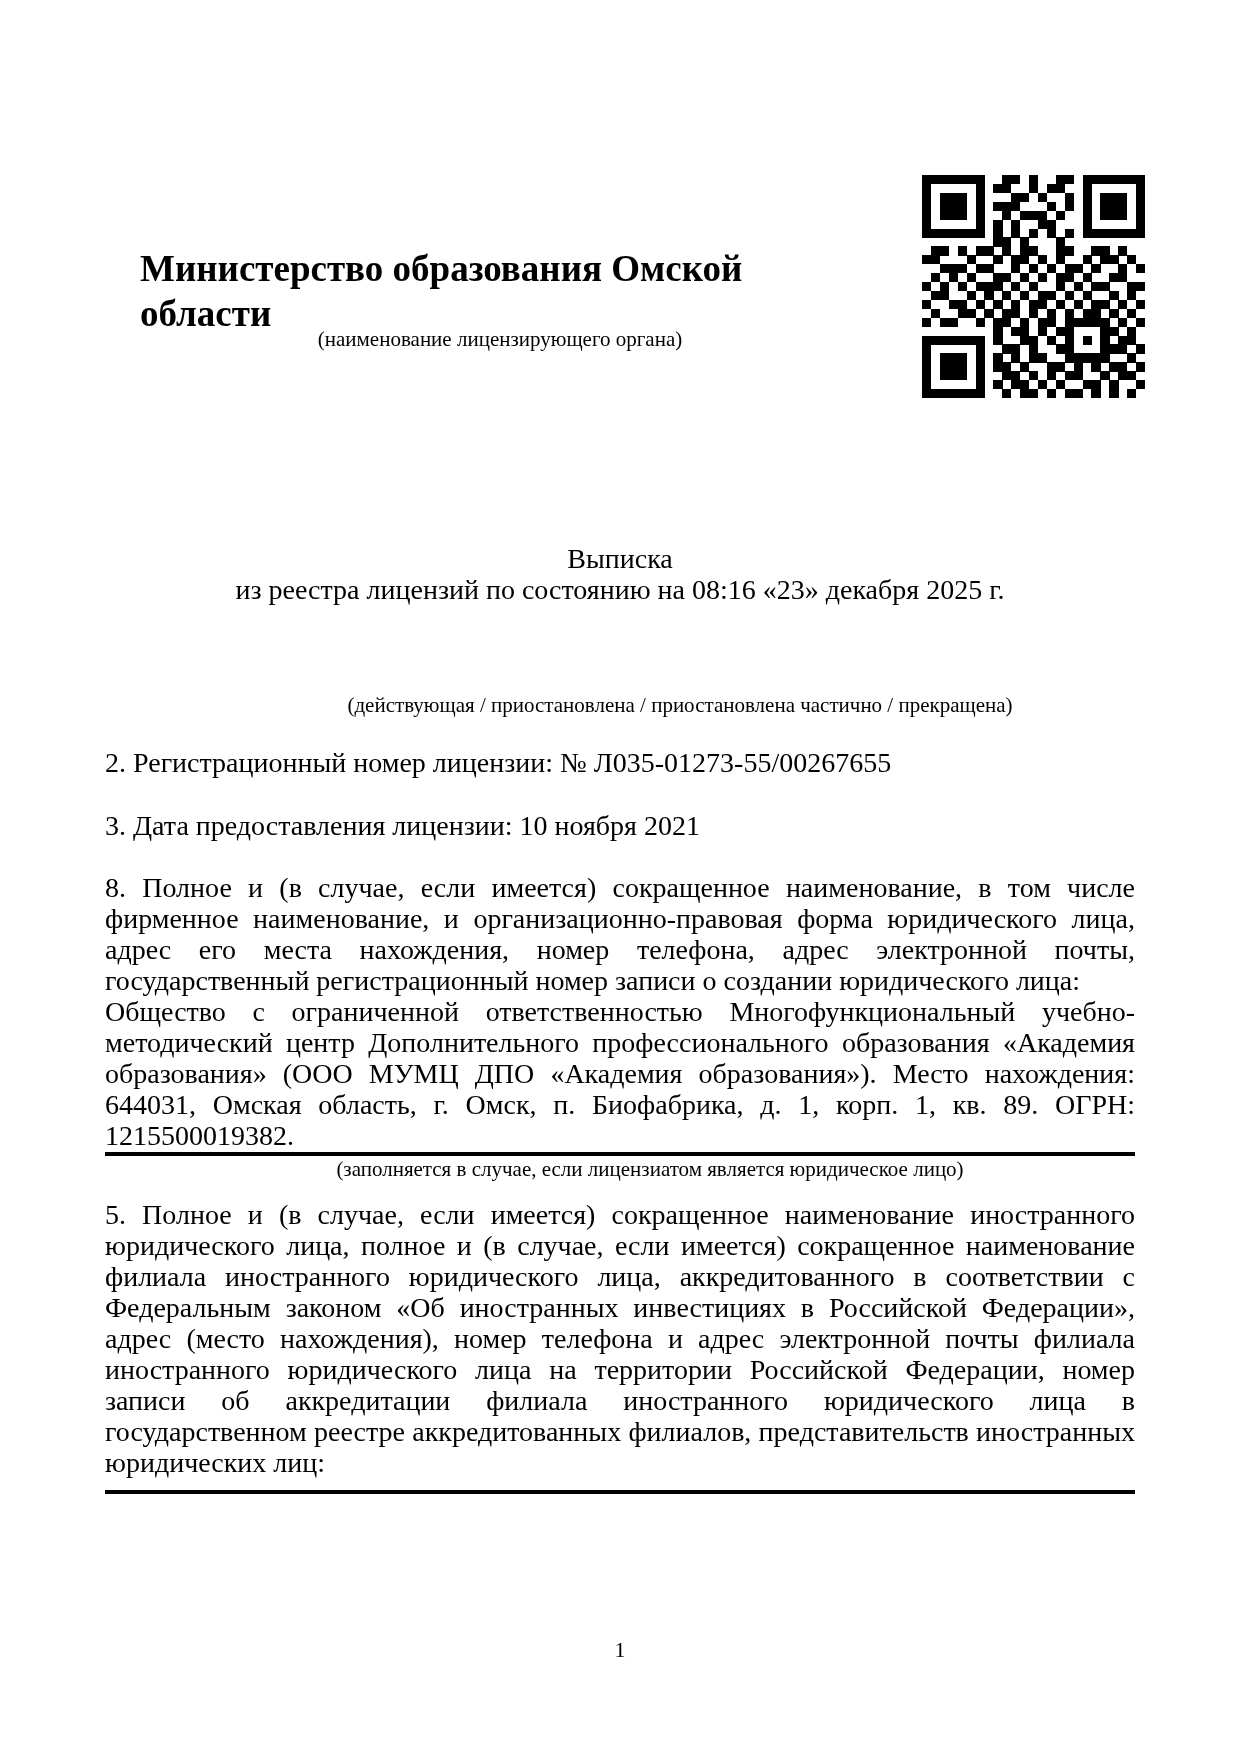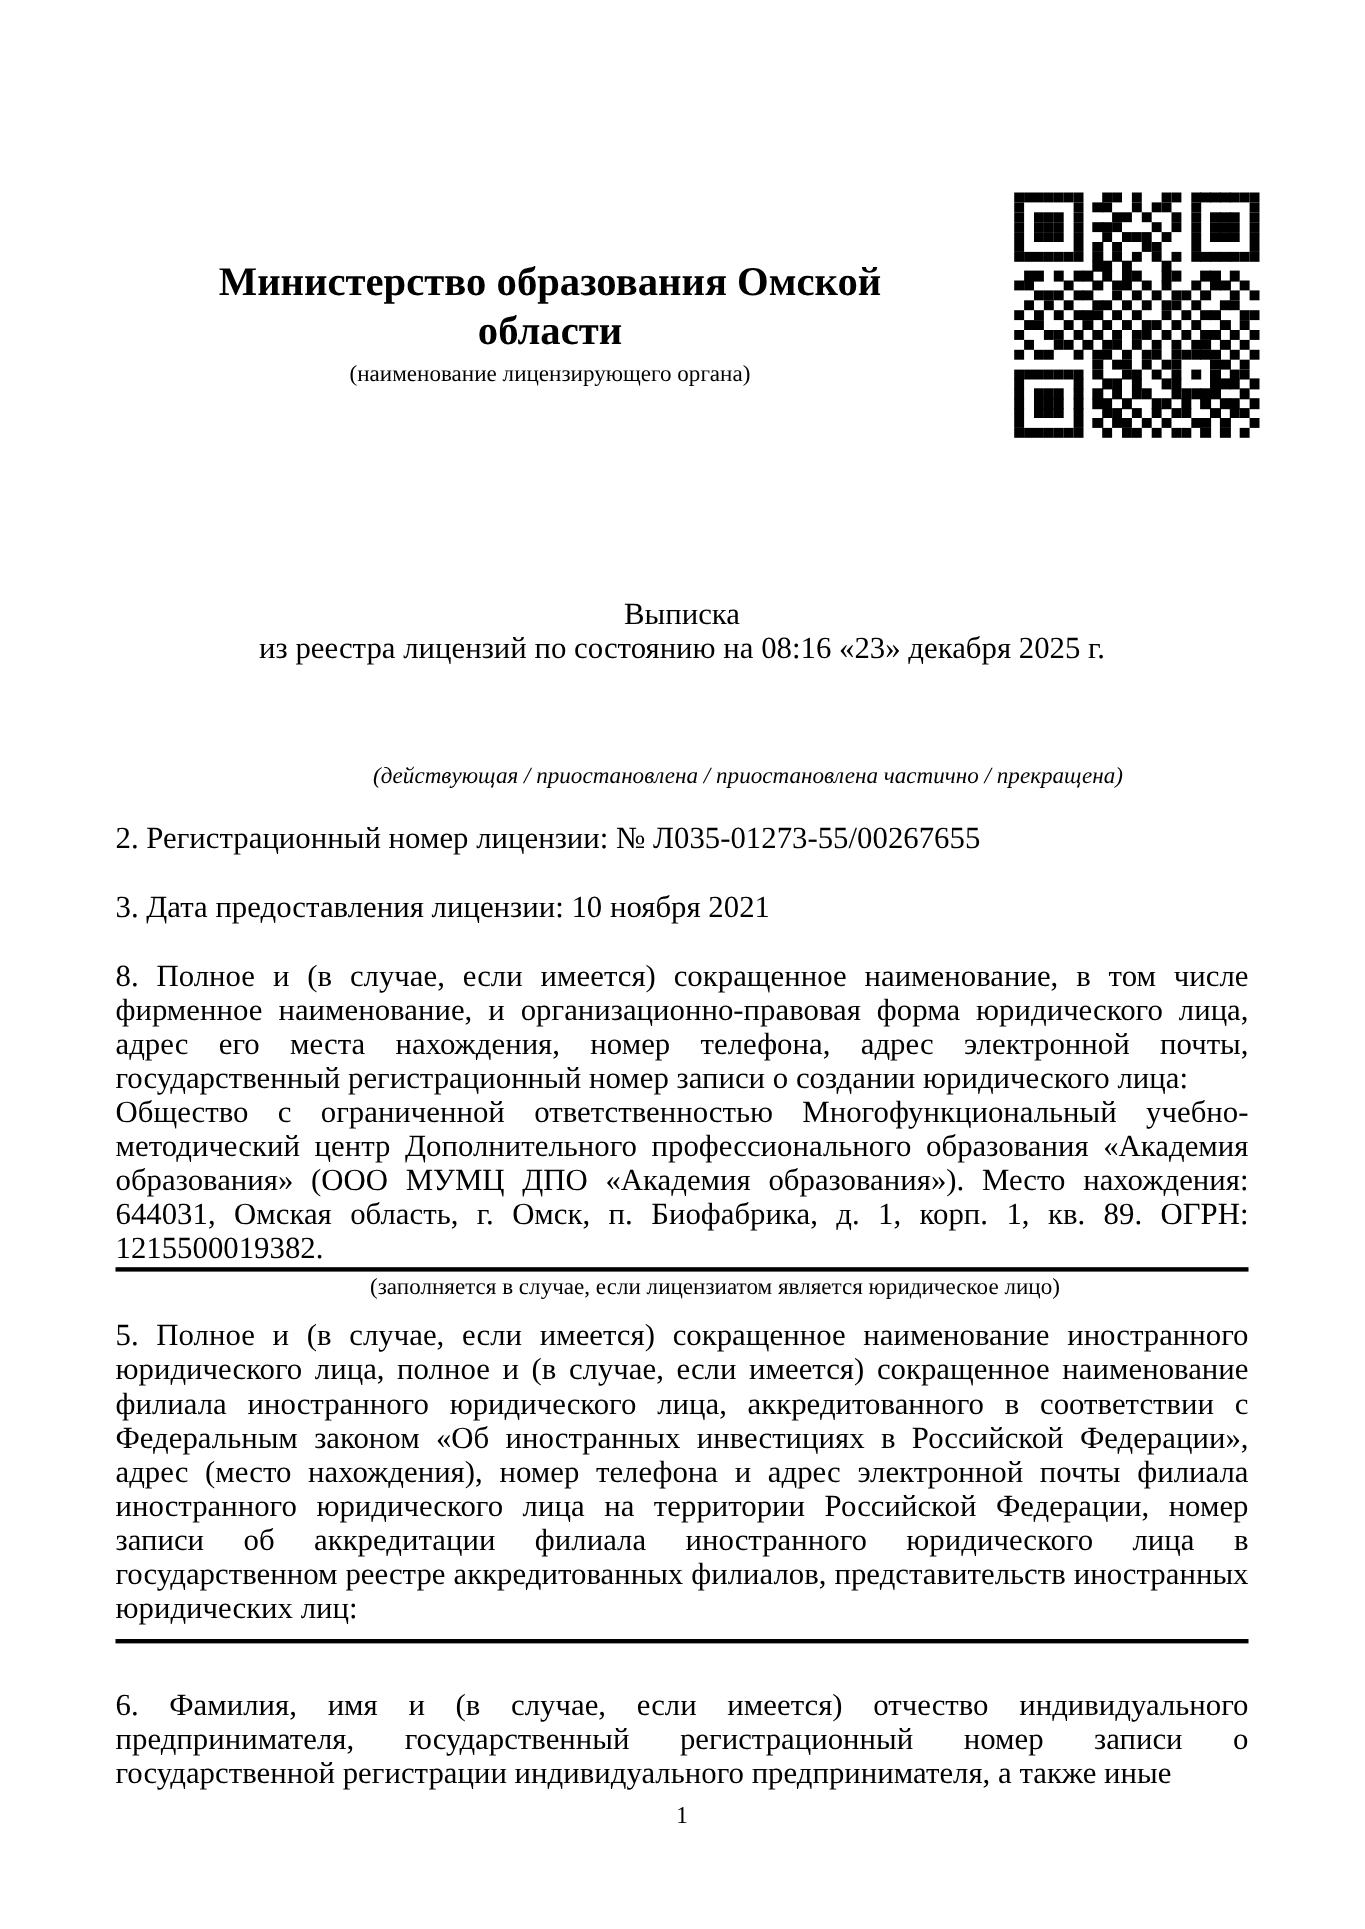--- a/index.html
+++ b/index.html
@@ -8,23 +8,23 @@
     width:1241px;height:1754px;
     margin:0 auto;
     background:#ffffff;
     font-family:"Liberation Serif","DejaVu Serif",serif;
     color:#000;
     overflow:hidden;
   }
   .abs{position:absolute;}
   
   .ministry-title{
-    left:140px;top:234px;width:720px;
+    left:140px;top:246px;width:720px;
     font-size:37px;font-weight:bold;line-height:45px;
-    text-align:center;
+    text-align:left;
   }
   .ministry-caption{
     left:105px;top:326px;width:790px;
     font-size:21px;line-height:26px;
     text-align:center;
   }
   .qr{left:922px;top:175px;width:223px;height:223px;background:#fff;}
   .qm{position:absolute;background:#000;}
   
   .extract-heading{
@@ -392,35 +392,34 @@
       <div class="qm" style="left: 169.48px; top: 214.08px; width: 9.22px; height: 9.22px;"></div>
       <div class="qm" style="left: 187.32px; top: 214.08px; width: 9.22px; height: 9.22px;"></div>
       <div class="qm" style="left: 205.16px; top: 214.08px; width: 9.22px; height: 9.22px;"></div>
     </div>
 
   <div class="abs extract-heading">
     <div>Выписка</div>
     <div>из реестра лицензий по состоянию на 08:16 «23» декабря 2025 г.</div>
   </div>
 
-  <div class="abs small-caption" style="top:692px;font-style:italic;">(действующая / приостановлена / приостановлена частично / прекращена)</div>
+  <div class="abs small-caption" style="top:692px;">(действующая / приостановлена / приостановлена частично / прекращена)</div>
 
   <div class="abs bodyline item2"><span>2. Регистрационный номер лицензии:</span> <span>№ Л035-01273-55/00267655</span></div>
 
   <div class="abs bodyline item3"><span>3. Дата предоставления лицензии:</span> <span>10 ноября 2021</span></div>
 
   <div class="abs bodyline p4">
     <div class="just">8. Полное и (в случае, если имеется) сокращенное наименование, в том числе фирменное наименование, и организационно-правовая форма юридического лица, адрес его места нахождения, номер телефона, адрес электронной почты, государственный регистрационный номер записи о создании юридического лица:</div>
     <div class="just">Общество с ограниченной ответственностью Многофункциональный учебно-методический центр Дополнительного профессионального образования «Академия образования» (ООО МУМЦ ДПО «Академия образования»). Место нахождения: 644031, Омская область, г. Омск, п. Биофабрика, д. 1, корп. 1, кв. 89. ОГРН: 1215500019382.</div>
   </div>
 
   <div class="abs rule rule1"></div>
   <div class="abs small-caption cap1">(заполняется в случае, если лицензиатом является юридическое лицо)</div>
 
   <div class="abs bodyline p5 just">5. Полное и (в случае, если имеется) сокращенное наименование иностранного юридического лица, полное и (в случае, если имеется) сокращенное наименование филиала иностранного юридического лица, аккредитованного в соответствии с Федеральным законом «Об иностранных инвестициях в Российской Федерации», адрес (место нахождения), номер телефона и адрес электронной почты филиала иностранного юридического лица на территории Российской Федерации, номер записи об аккредитации филиала иностранного юридического лица в государственном реестре аккредитованных филиалов, представительств иностранных юридических лиц:</div>
 
   <div class="abs rule rule2"></div>
 
-  <div class="abs bodyline p6 just">6. Фамилия, имя и (в случае, если имеется) отчество индивидуального предпринимателя, государственный регистрационный номер записи о государственной регистрации индивидуального предпринимателя, а также иные</div>
 
   <div class="abs pagenum">1</div>
 
 </div>
 
 </body></html>

